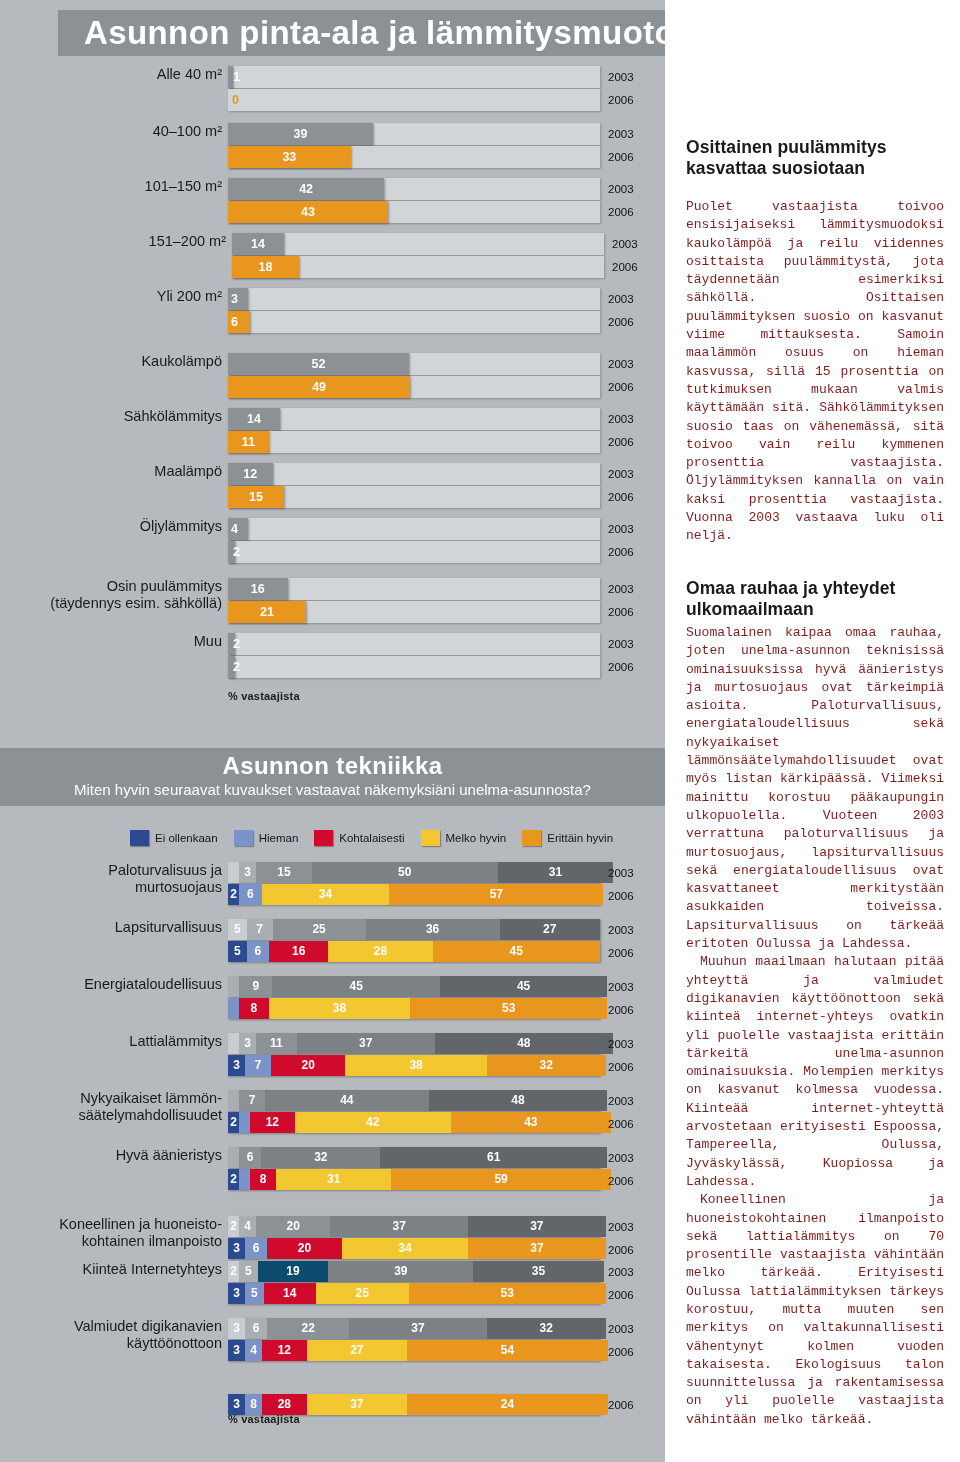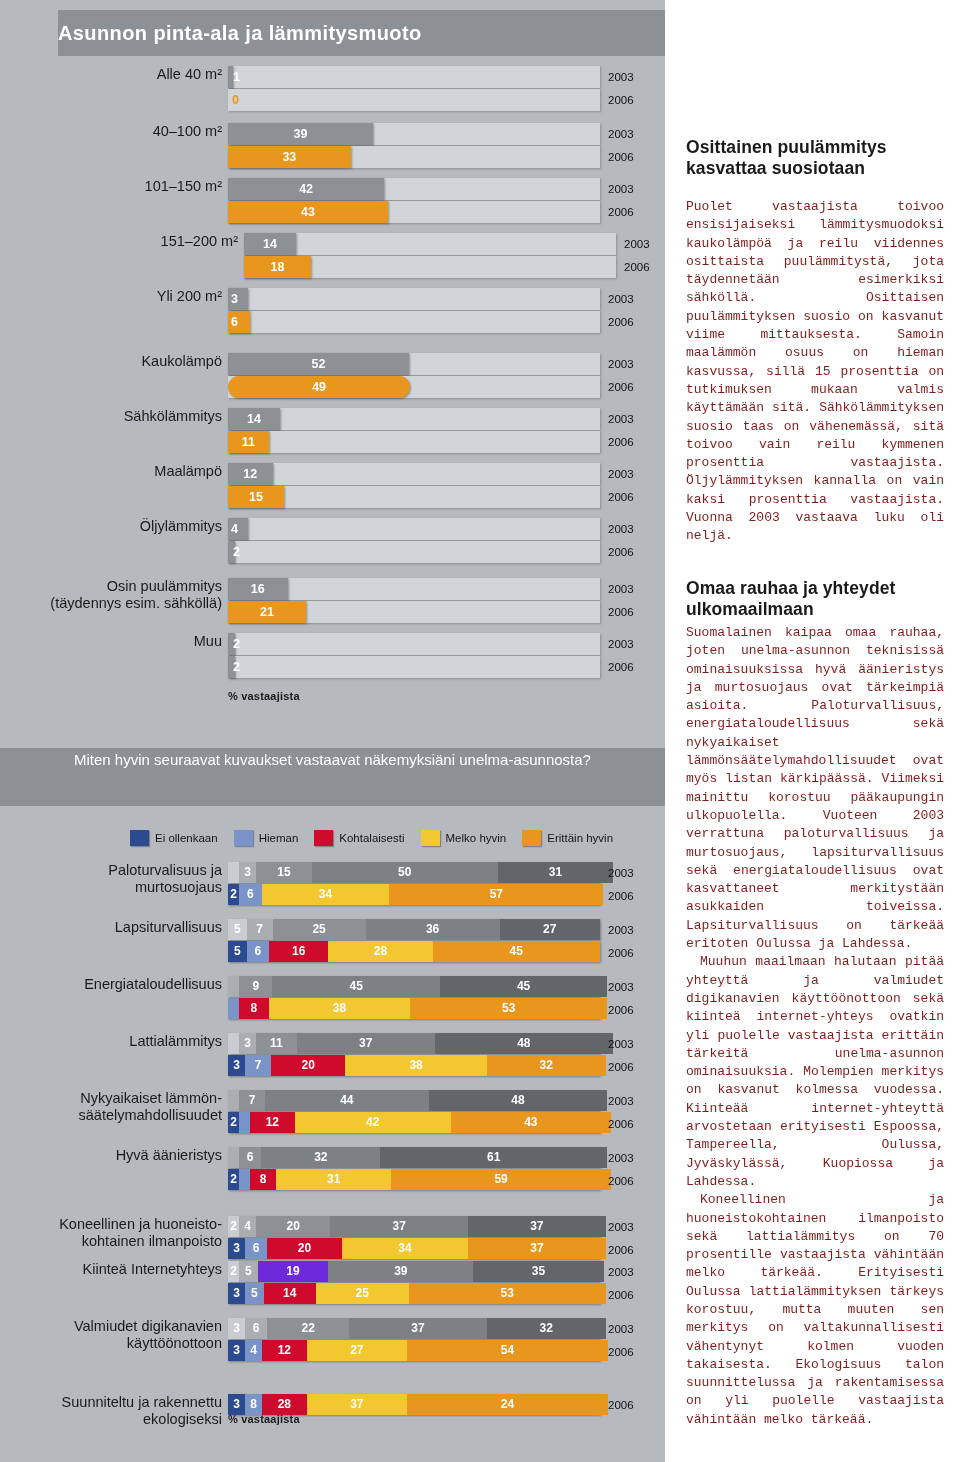--- a/index.html
+++ b/index.html
@@ -21,23 +21,24 @@
   
   .chart-head {
     position: absolute; left: 58px; width: 607px;
     background: #8c9196;
     color: #ffffff;
   }
   .chart-head.h1 { top: 10px; height: 46px; }
   .chart-head.h2 { left: 0px; width: 665px; top: 748px; height: 58px; }
 
   .chart-title {
-    font-size: 20px; font-weight: bold;
+    font-size: 33px; font-weight: bold;
     letter-spacing: 0.4px;
     line-height: 46px;
+    padding-left: 26px;
     white-space: nowrap;
   }
   .h2 .chart-title {
     text-align: center; padding-left: 0;
     line-height: 1.05; padding-top: 5px; font-size: 24px;
   }
   .chart-sub {
     text-align: center; font-size: 15px; color: #ffffff;
     padding-top: 3px;
   }
@@ -209,21 +210,21 @@
             <div class="fill y06" style="width: 159.96px;">
               <div class="vlabel">43</div>
             </div>
           </div>
         </div>
         <div class="yearcol">
           <div>2003</div>
           <div>2006</div>
         </div>
       </div>
-      <div class="grp g1" style="position: absolute; top: 167px; left: 16px; width: 665px;">
+      <div class="grp g1" style="position: absolute; top: 167px; left: 4px; width: 665px;">
         <div class="rowlabel">151–200 m²</div>
         <div class="bars">
           <div class="track">
             <div class="fill y03" style="width: 52.08px;">
               <div class="vlabel">14</div>
             </div>
           </div>
           <div class="track">
             <div class="fill y06" style="width: 66.96px;">
               <div class="vlabel">18</div>
@@ -256,21 +257,21 @@
       </div>
       <div class="grp g1" style="position: absolute; top: 287px; left: 0px; width: 665px;">
         <div class="rowlabel">Kaukolämpö</div>
         <div class="bars">
           <div class="track">
             <div class="fill y03" style="width: 181px;">
               <div class="vlabel">52</div>
             </div>
           </div>
           <div class="track">
-            <div class="fill y06" style="width: 182.28px; border-radius: 11px;">
+            <div class="fill y06" style="width: 182.28px;">
               <div class="vlabel">49</div>
             </div>
           </div>
         </div>
         <div class="yearcol">
           <div>2003</div>
           <div>2006</div>
         </div>
       </div>
       <div class="grp g1" style="position: absolute; top: 342px; left: 0px; width: 665px;">
@@ -366,20 +367,21 @@
         <div class="yearcol">
           <div>2003</div>
           <div>2006</div>
         </div>
       </div>
     </div>
 
   <div class="axcap a1">% vastaajista</div>
 
   <div class="chart-head h2">
+    <div class="chart-title">Asunnon tekniikka</div>
     <div class="chart-sub">Miten hyvin seuraavat kuvaukset vastaavat näkemyksiäni unelma-asunnosta?</div>
   </div>
 
   <div class="legend" id="legend2">
       <div class="li">
         <div class="sw" style="background: rgb(43, 74, 143);"></div>
         <span>Ei ollenkaan</span>
       </div>
       <div class="li">
         <div class="sw" style="background: rgb(122, 147, 201);"></div>
@@ -689,21 +691,21 @@
       <div class="grp g2" style="position: absolute; top: 399px; left: 0px; width: 665px;">
         <div class="rowlabel">Kiinteä Internetyhteys</div>
         <div class="bars">
           <div class="stack">
             <div class="seg" style="flex: 0 0 11px; background: rgb(201, 204, 208);">
               <span>2</span>
             </div>
             <div class="seg" style="flex: 0 0 18.6px; background: rgb(169, 174, 179);">
               <span>5</span>
             </div>
-            <div class="seg" style="flex: 0 0 70.68px; background: #6d28d9;">
+            <div class="seg" style="flex: 0 0 70.68px; background: #0c4a6e;">
               <span>19</span>
             </div>
             <div class="seg" style="flex: 0 0 145.08px; background: rgb(124, 129, 134);">
               <span>39</span>
             </div>
             <div class="seg" style="flex: 0 0 130.2px; background: rgb(98, 102, 107);">
               <span>35</span>
             </div>
           </div>
           <div class="stack">
@@ -766,21 +768,20 @@
               <span>54</span>
             </div>
           </div>
         </div>
         <div class="yearcol">
           <div>2003</div>
           <div>2006</div>
         </div>
       </div>
       <div class="grp g2" style="position: absolute; top: 520px; left: 0px; width: 665px;">
-        <div class="rowlabel" style="top: 12px;">Suunniteltu ja rakennettu<br>ekologiseksi</div>
         <div class="bars" style="top: 12px;">
           <div class="stack">
             <div class="seg" style="flex: 0 0 17px; background: rgb(43, 74, 143);">
               <span>3</span>
             </div>
             <div class="seg" style="flex: 0 0 17px; background: rgb(122, 147, 201);">
               <span>8</span>
             </div>
             <div class="seg" style="flex: 0 0 44.64px; background: rgb(207, 10, 44);">
               <span>28</span>

